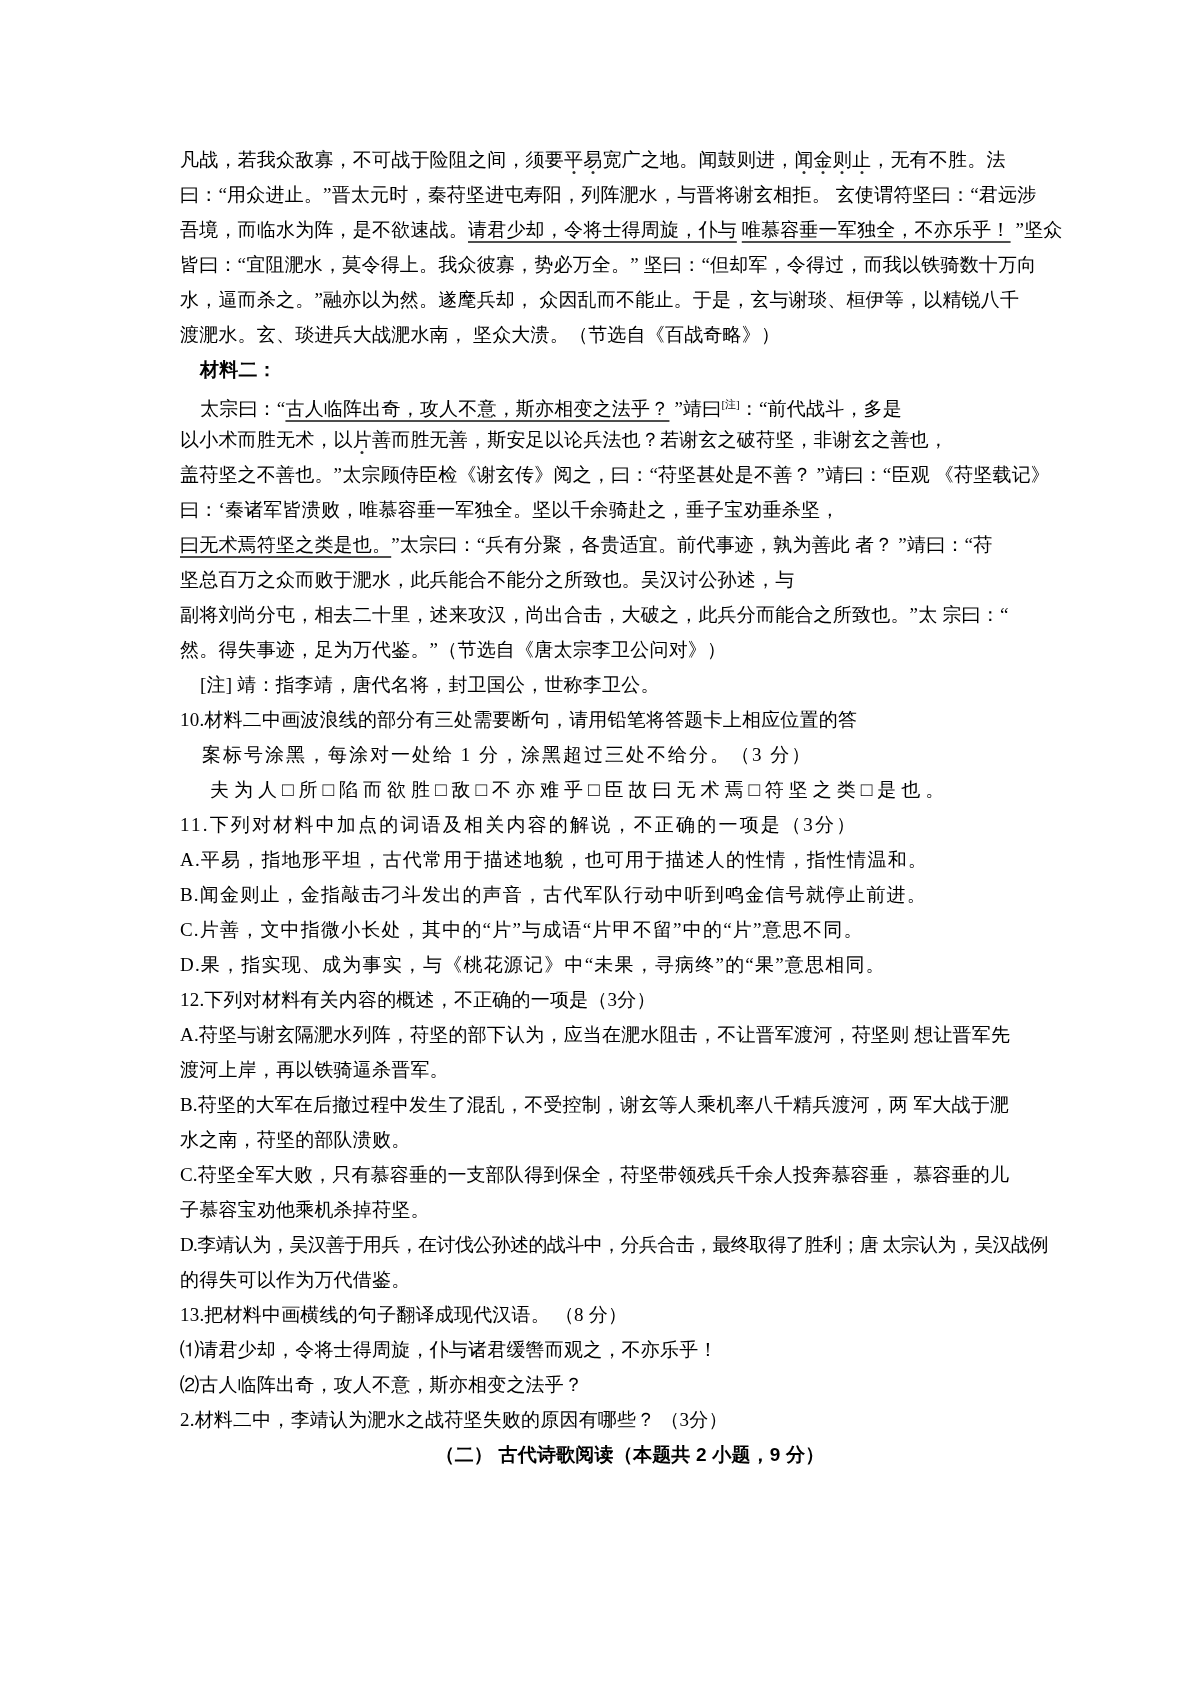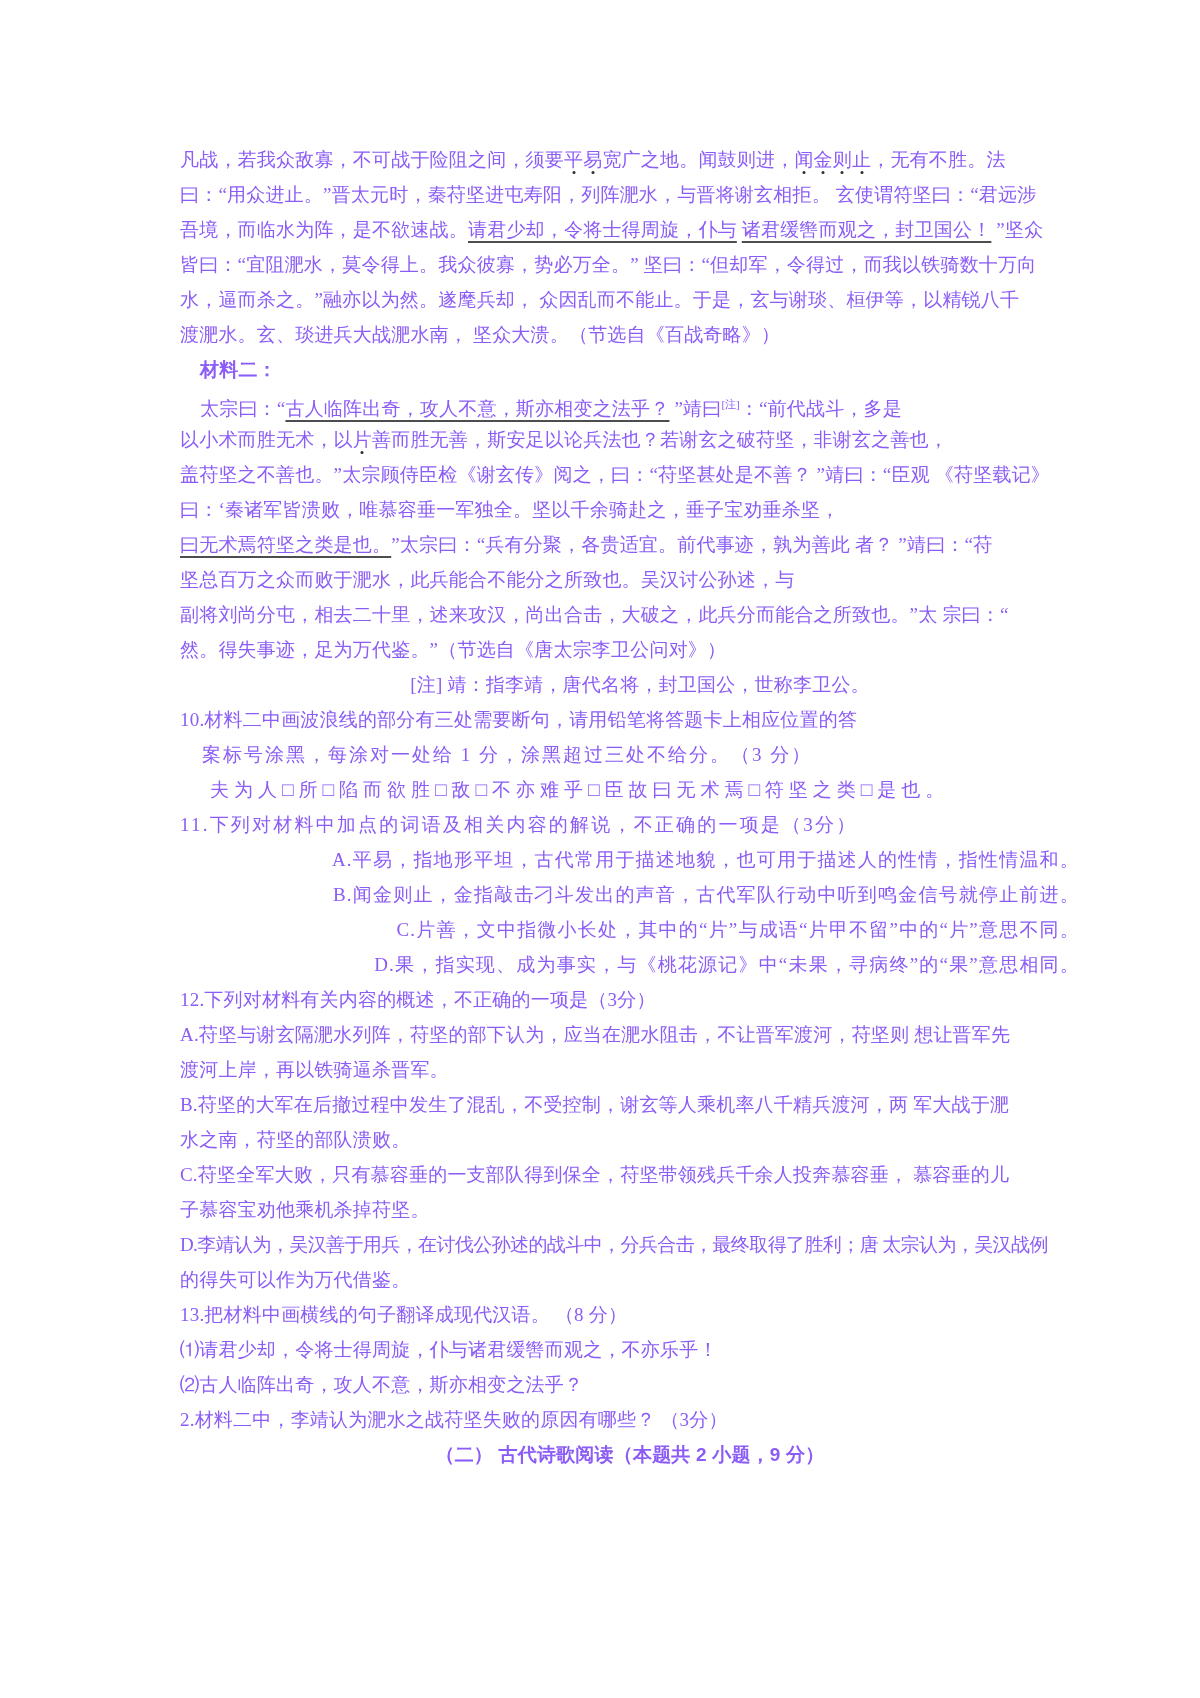--- a/index.html
+++ b/index.html
@@ -1,46 +1,46 @@
 <!DOCTYPE html>
 <html><head>
 <meta charset="utf-8">
 <style>
   html,body { margin:0; padding:0; background:#888; }
   .page {
     position:relative;
     width:1200px; height:1698px;
     margin:0 auto;
     background:#ffffff;
-    color:#8b5cf6;
+    color:#000000;
     font-family:"Liberation Serif","DejaVu Serif",serif;
     overflow:hidden;
   }
   .doc {
     position:absolute;
     left:180px; top:142px;
     width:900px;
   }
   .line {
     height:35px;
     line-height:35px;
     font-size:19px;
     white-space:nowrap;
     letter-spacing:0.2px;
   }
   
   .c-p    {}
   .c-h    { font-weight:700; padding-left:20px; }
   .c-pi   { padding-left:20px; }
-  .c-note { padding-left:20px;text-align:center; }
+  .c-note { padding-left:20px; }
   .c-q    {}
   .c-qc   { padding-left:22px; letter-spacing:2px; }
   .c-box  { padding-left:30px; letter-spacing:5px; }
   .c-q11  { letter-spacing:2.2px; }
-  .c-opt11{ letter-spacing:1.2px;text-align:right; }
+  .c-opt11{ letter-spacing:1.2px; }
   .c-opt  {}
   .c-optc {}
   .c-optT { letter-spacing:-0.6px; }
   .c-sub  {}
   .c-sec  { font-weight:700; font-family:"Liberation Sans","DejaVu Sans",sans-serif;text-align:center; }
   .c-intro{}
   
   .seg-p  {}
   .seg-u, .seg-w {
     text-decoration: underline;
@@ -65,21 +65,21 @@
     background:#2e2e2e;
   }
 </style>
 </head>
 <body>
 
 <div class="page">
   <div class="doc">
       <div class="line c-p"><span class="seg-p">凡战，若我众敌寡，不可战于险阻之间，须要</span><span class="dc">平</span><span class="dc">易</span><span class="seg-p">宽广之地。闻鼓则进，</span><span class="dc">闻</span><span class="dc">金</span><span class="dc">则</span><span class="dc">止</span><span class="seg-p">，无有不胜。法</span></div>
       <div class="line c-p"><span class="seg-p">曰：“用众进止。”晋太元时，秦苻坚进屯寿阳，列阵淝水，与晋将谢玄相拒。 玄使谓符坚曰：“君远涉</span></div>
-      <div class="line c-p"><span class="seg-p">吾境，而临水为阵，是不欲速战。</span><span class="seg-u">请君少却，令将士得周旋，仆与</span><span class="seg-p"> </span><span class="seg-u">诸君缓辔而观之，封卫国公！</span><span class="seg-p"> ”坚众</span></div>
+      <div class="line c-p"><span class="seg-p">吾境，而临水为阵，是不欲速战。</span><span class="seg-u">请君少却，令将士得周旋，仆与</span><span class="seg-p"> </span><span class="seg-u">唯慕容垂一军独全，不亦乐乎！</span><span class="seg-p"> ”坚众</span></div>
       <div class="line c-p"><span class="seg-p">皆曰：“宜阻淝水，莫令得上。我众彼寡，势必万全。” 坚曰：“但却军，令得过，而我以铁骑数十万向</span></div>
       <div class="line c-p"><span class="seg-p">水，逼而杀之。”融亦以为然。遂麾兵却， 众因乱而不能止。于是，玄与谢琰、桓伊等，以精锐八千</span></div>
       <div class="line c-p"><span class="seg-p">渡淝水。玄、琰进兵大战淝水南， 坚众大溃。（节选自《百战奇略》）</span></div>
       <div class="line c-h"><span class="seg-p">材料二：</span></div>
       <div class="line c-pi"><span class="seg-p">太宗曰：“</span><span class="seg-u">古人临阵出奇，攻人不意，斯亦相变之法乎？</span><span class="seg-p"> ”靖曰</span><span class="seg-sup">[注]</span><span class="seg-p">：“前代战斗，多是</span></div>
       <div class="line c-p"><span class="seg-p">以小术而胜无术，以</span><span class="dc">片</span><span class="seg-p">善而胜无善，斯安足以论兵法也？若谢玄之破苻坚，非谢玄之善也，</span></div>
       <div class="line c-p"><span class="seg-p">盖苻坚之不善也。”太宗顾侍臣检《谢玄传》阅之，曰：“苻坚甚处是不善？ ”靖曰：“臣观 《苻坚载记》</span></div>
       <div class="line c-p"><span class="seg-p">曰：‘秦诸军皆溃败，唯慕容垂一军独全。坚以千余骑赴之，垂子宝劝垂杀坚，</span></div>
       <div class="line c-p"><span class="seg-w">曰无术焉符坚之类是也。</span><span class="seg-p">”太宗曰：“兵有分聚，各贵适宜。前代事迹，孰为善此 者？ ”靖曰：“苻</span></div>
       <div class="line c-p"><span class="seg-p">坚总百万之众而败于淝水，此兵能合不能分之所致也。吴汉讨公孙述，与</span></div>

